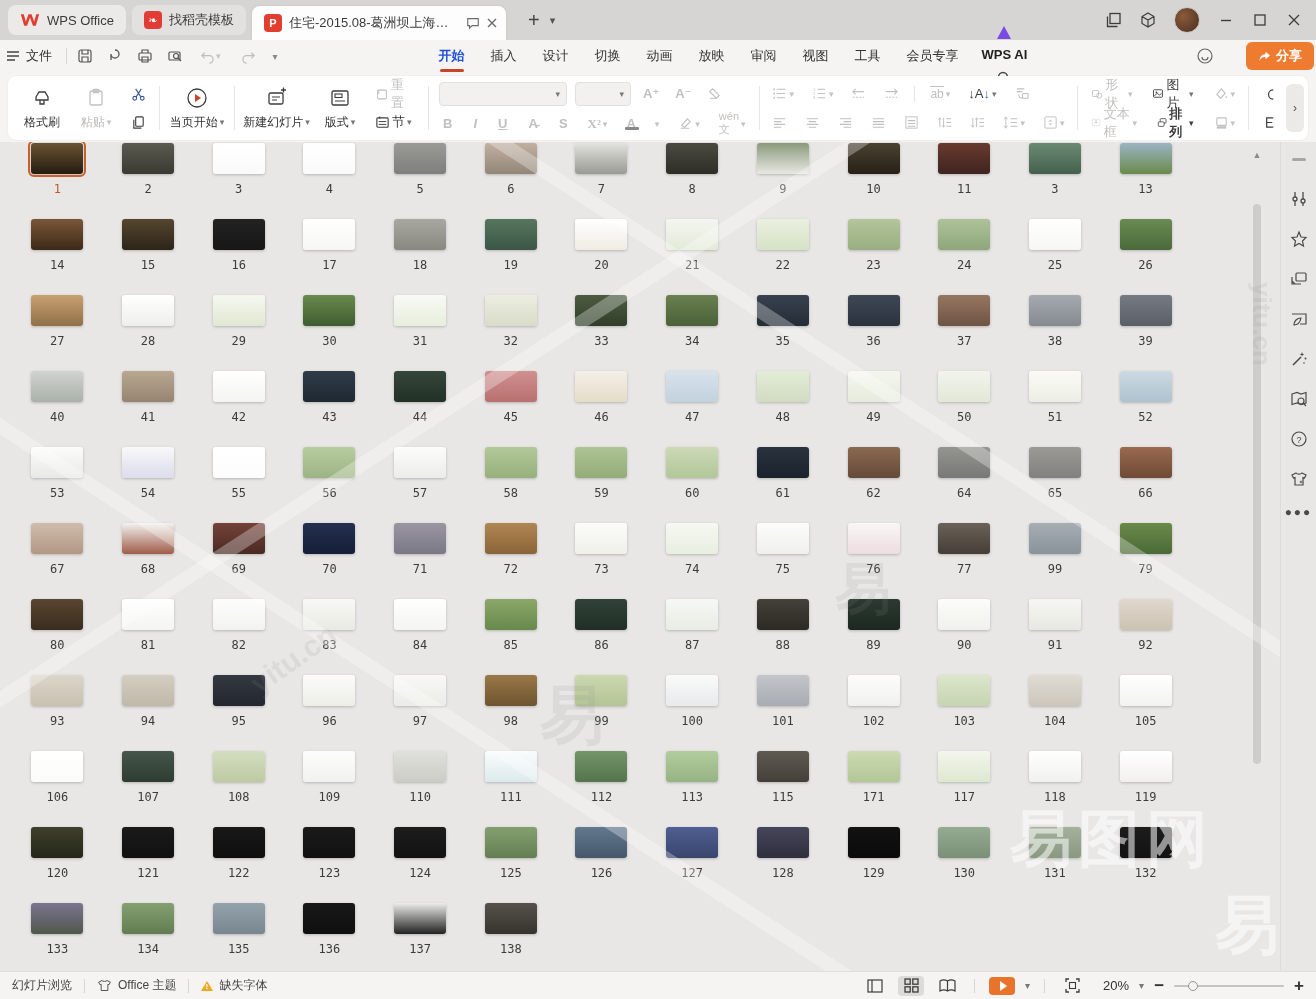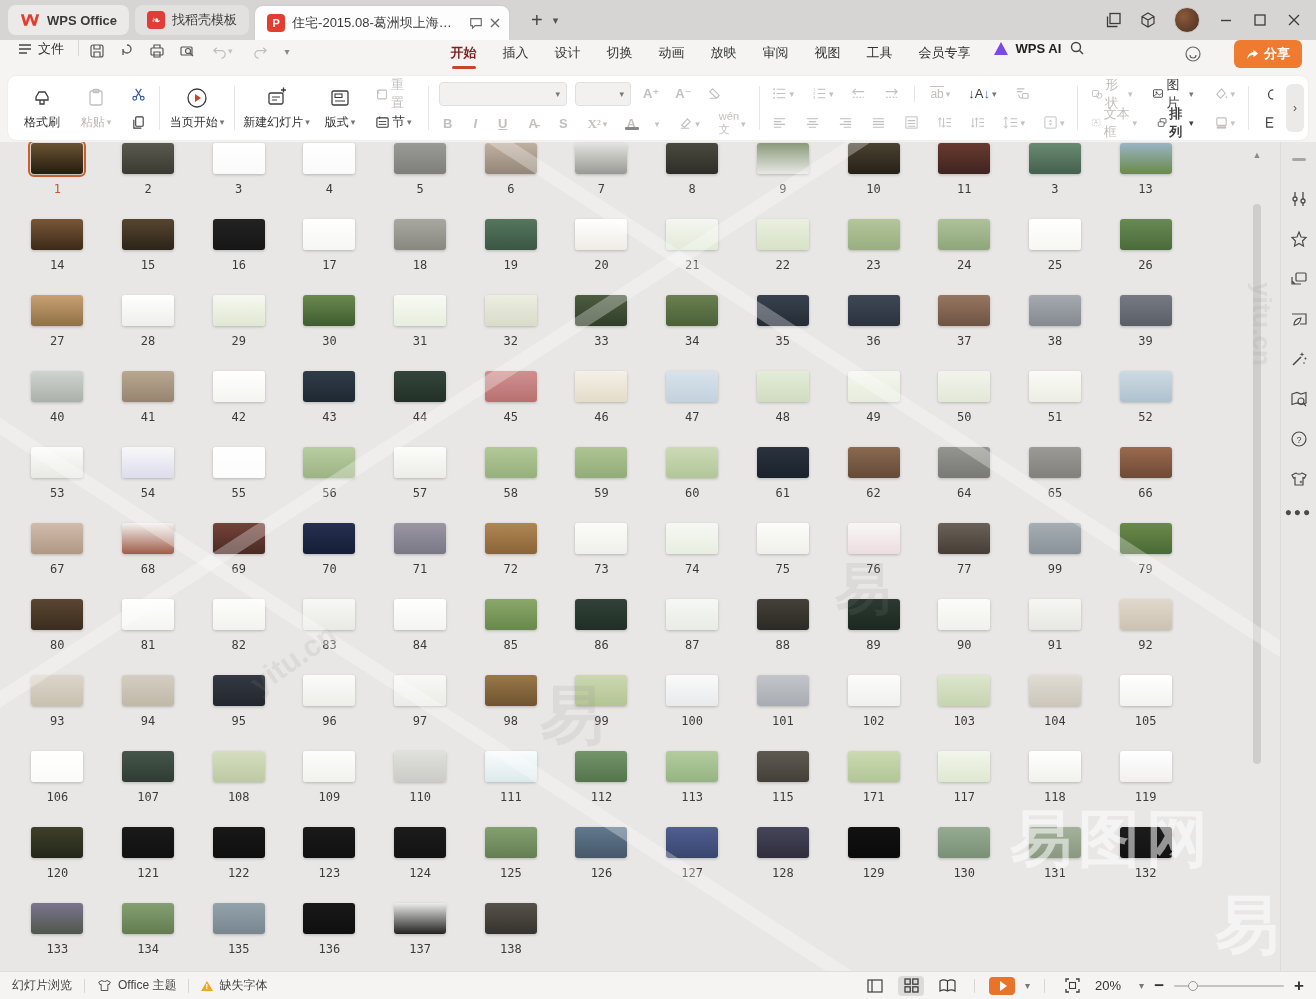--- a/index.html
+++ b/index.html
@@ -3,49 +3,49 @@
 <meta charset="utf-8">
 <style>
   * { margin:0; padding:0; box-sizing:border-box; }
   html,body { width:1316px; height:999px; overflow:hidden; }
   body { font-family:"Liberation Sans","DejaVu Sans",sans-serif; font-size:13px; color:#3a3a3a; background:#e9e7e6; }
   .app { position:relative; width:1316px; height:999px; overflow:hidden; }
 
   
   .titlebar { height:40px; background:#d7d5d4; display:flex; align-items:center; padding:0 8px; }
   .tab { display:flex; align-items:center; gap:7px; height:30px; padding:0 12px; border-radius:8px; margin-right:6px; cursor:pointer; }
-  .tab.home { background:#eceae9; font-weight:bold; }
+  .tab.home { background:#eceae9; font-weight:normal; }
   .tab.inactive { background:#e3e1e0; }
   .tab.active { background:#fdfdfd; border-radius:8px 8px 0 0; height:34px; margin-top:6px; padding-right:8px; box-shadow:0 0 3px rgba(0,0,0,.08); }
   .tab .t-label { white-space:nowrap; }
   .tab.active .t-label { max-width:170px; overflow:hidden; text-overflow:ellipsis; }
   .wps-logo { width:20px; height:16px; }
   .sq-ico { width:18px; height:18px; border-radius:4px; color:#fff; font-size:11px; font-weight:bold; display:flex; align-items:center; justify-content:center; }
   .docer { background:#e23c36; }
   .ppt { background:#e13e2f; }
   .tab-tools { display:flex; align-items:center; gap:6px; color:#6b6b6b; }
   .newtab-group { display:flex; align-items:center; gap:4px; margin-left:10px; color:#444; }
   .nt-btn { font-size:20px; line-height:1; cursor:pointer; padding:2px 6px; }
   .nt-chev { font-size:11px; color:#555; cursor:pointer; }
   .title-right { margin-left:auto; display:flex; align-items:center; gap:18px; padding-right:6px; }
   .win-ico { width:16px; height:16px; color:#3d3d3d; cursor:pointer; }
   .avatar { width:26px; height:26px; border-radius:50%; background:radial-gradient(circle at 35% 35%, #8a5a3c, #4a2e1c); border:1px solid #c9c7c6; cursor:pointer; }
 
   
-  .menubar { height:32px; background:#f5f4f3; display:flex; align-items:flex-start; padding:0 14px; position:relative; }
+  .menubar { height:32px; background:#f5f4f3; display:flex; align-items:center; padding:0 2px; position:relative; }
   .file-btn { display:flex; align-items:center; gap:6px; color:#333; cursor:pointer; padding:0 4px; }
   .mb-sep { width:1px; height:16px; background:#d8d6d4; margin:0 10px; }
   .qa-icons { display:flex; align-items:center; gap:14px; color:#555; }
   .qa-icons svg { width:16px; height:16px; }
   .qa-chev { font-size:10px; color:#888; }
   .menu-items { display:flex; align-items:center; gap:4px; margin-left:150px; }
   .menu-item { padding:4px 11px; cursor:pointer; color:#333; position:relative; white-space:nowrap; }
-  .menu-item.active { color:#7f1d1d; font-weight:bold; }
+  .menu-item.active { color:#1d4ed8; font-weight:bold; }
   .menu-item.active::after { content:""; position:absolute; left:12px; right:12px; bottom:-3px; height:3px; border-radius:2px; background:#c5472a; }
-  .ai-group { display:flex; align-items:center; gap:8px; margin-left:12px; }
+  .ai-group { display:flex; align-items:center; gap:8px; margin-left:12px;flex-direction:column; }
   .ai-logo { width:0; height:0; border-left:7px solid transparent; border-right:7px solid transparent; border-bottom:13px solid #7a4ae2; position:relative; }
   .ai-label { font-weight:bold; color:#222; }
   .menu-right { margin-left:auto; display:flex; align-items:center; gap:32px; }
   .share-btn { display:flex; align-items:center; gap:5px; background:#ee7b2f; color:#fff; border-radius:6px; padding:5px 12px; font-weight:bold; cursor:pointer; }
 
   
   .ribbon-wrap { height:70px; background:#f5f4f3; padding:4px 8px 6px 8px; }
   .ribbon { position:relative; height:64px; background:#fff; border-radius:8px; box-shadow:0 0 2px rgba(0,0,0,.08); display:flex; align-items:stretch; padding:4px 2px; overflow:hidden; }
   .rgroup { display:flex; align-items:center; gap:10px; padding:0 10px; }
   .rsep { width:1px; background:#e8e6e4; margin:6px 0; }
@@ -93,21 +93,21 @@
   .statusbar { height:28px; background:#f5f4f3; border-top:1px solid #e0dedc; display:flex; align-items:center; padding:0 12px; font-size:12px; color:#444; }
   .sb-sep { width:1px; height:14px; background:#d8d6d4; margin:0 12px; }
   .sb-item { display:flex; align-items:center; gap:6px; cursor:pointer; white-space:nowrap; }
   .warn-tri { width:0; height:0; border-left:6px solid transparent; border-right:6px solid transparent; border-bottom:10px solid #f0a81e; position:relative; }
   .warn-tri::after { content:"!"; position:absolute; left:-2px; top:1px; font-size:8px; color:#fff; font-weight:bold; }
   .sb-right { margin-left:auto; display:flex; align-items:center; gap:10px; }
   .view-ico { width:26px; height:20px; display:flex; align-items:center; justify-content:center; border-radius:4px; cursor:pointer; color:#3c3c3c; }
   .view-ico.active { background:#dddbd9; }
   .play-pill { width:26px; height:18px; background:#e8732a; border-radius:4px; display:flex; align-items:center; justify-content:center; cursor:pointer; }
   .play-pill::after { content:""; width:0; height:0; border-left:7px solid #fff; border-top:5px solid transparent; border-bottom:5px solid transparent; margin-left:2px; }
-  .zoom-label { font-size:13px; color:#333; min-width:34px; cursor:pointer; }
+  .zoom-label { font-size:13px; color:#333; min-width:34px; text-align:right; cursor:pointer; }
   .slider { position:relative; width:110px; height:2px; background:#c6c4c2; border-radius:1px; cursor:pointer; }
   .slider .knob { position:absolute; left:14px; top:-4px; width:10px; height:10px; border-radius:50%; background:#f5f4f3; border:1px solid #9a9896; }
   .pm { font-size:17px; color:#333; cursor:pointer; font-weight:bold; }
 
   
   .wm { position:absolute; pointer-events:none; z-index:5; }
   .wm-line { width:1800px; height:0; border-top:14px solid rgba(255,255,255,.30); }
   .wm-text { font-weight:bold; color:rgba(140,140,140,.14); }
   .wm-white { color:rgba(255,255,255,.55); }
 </style>

